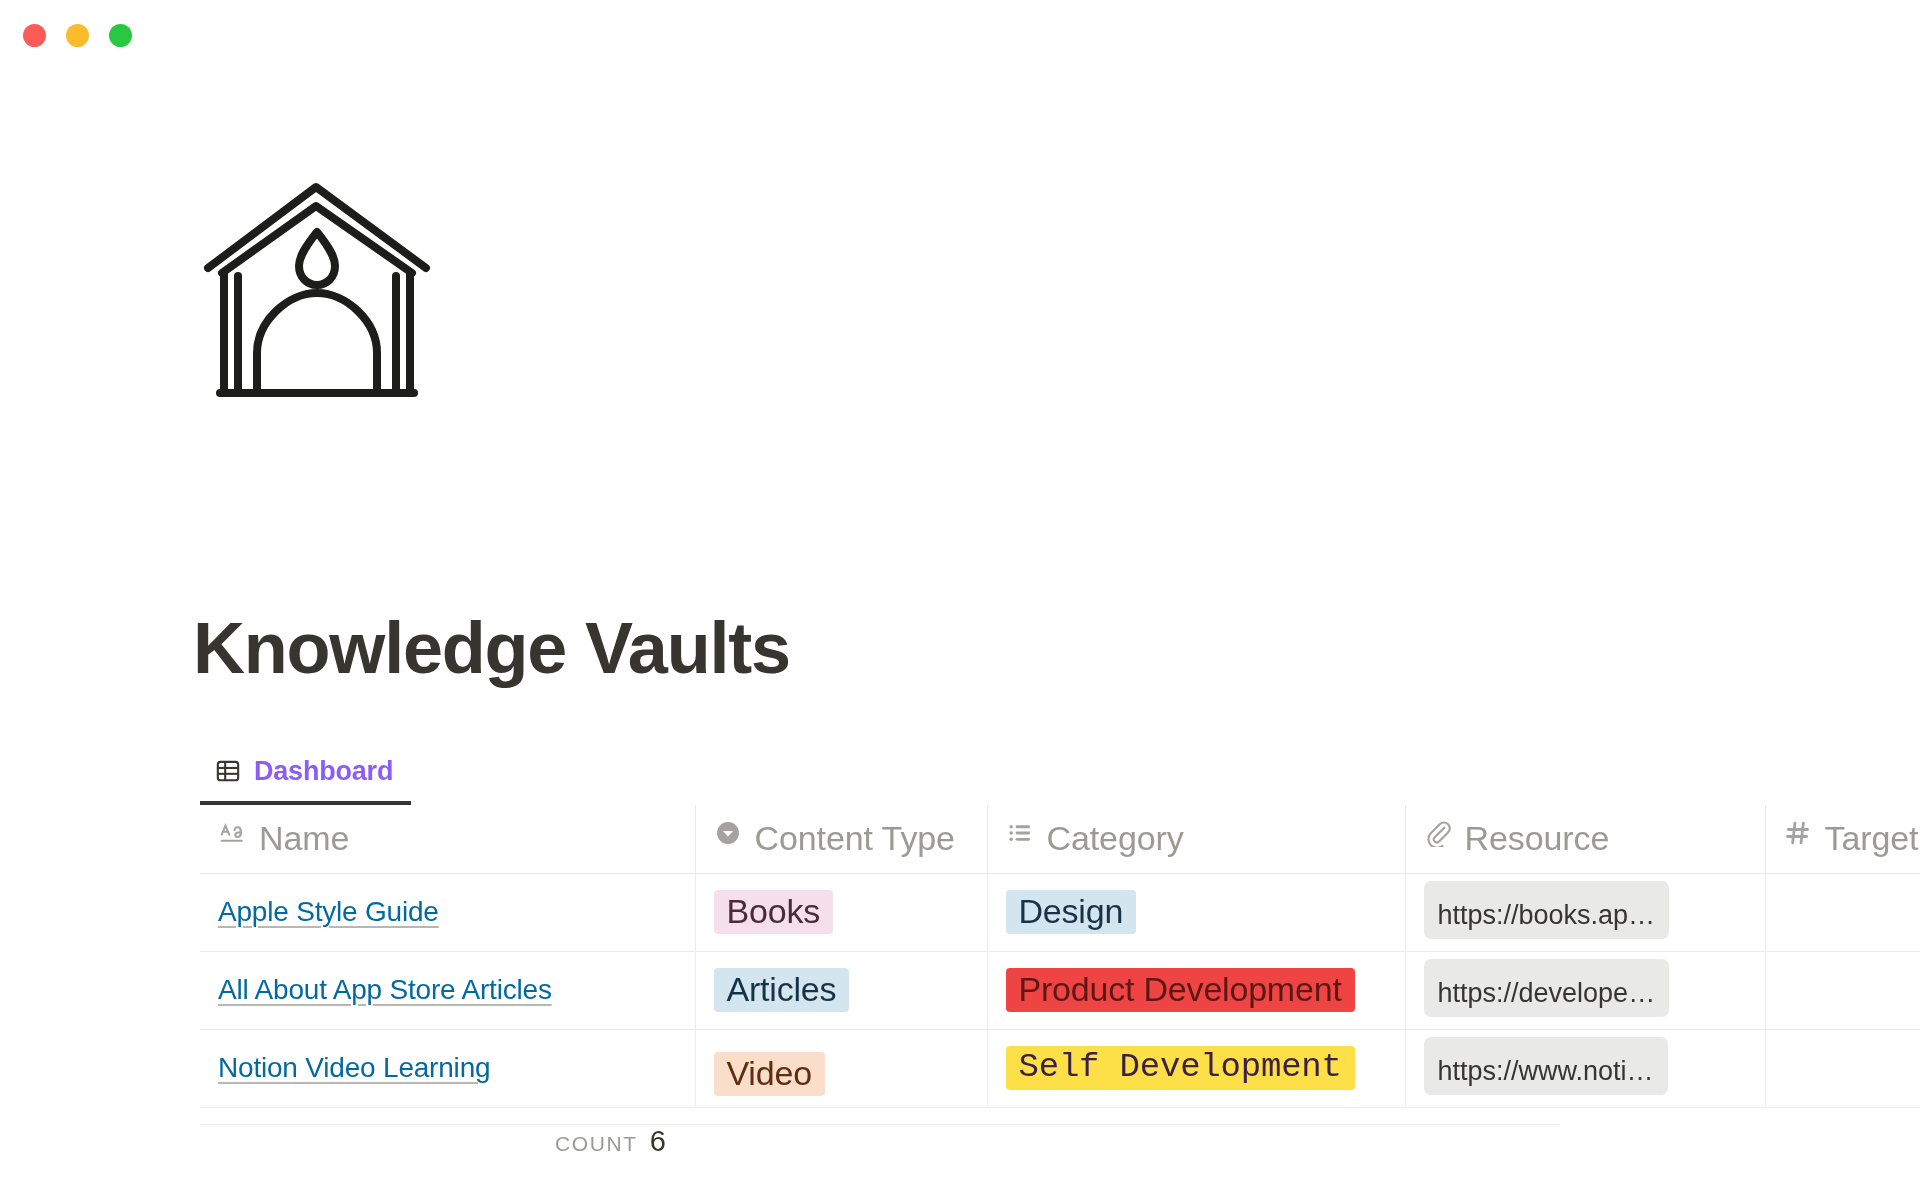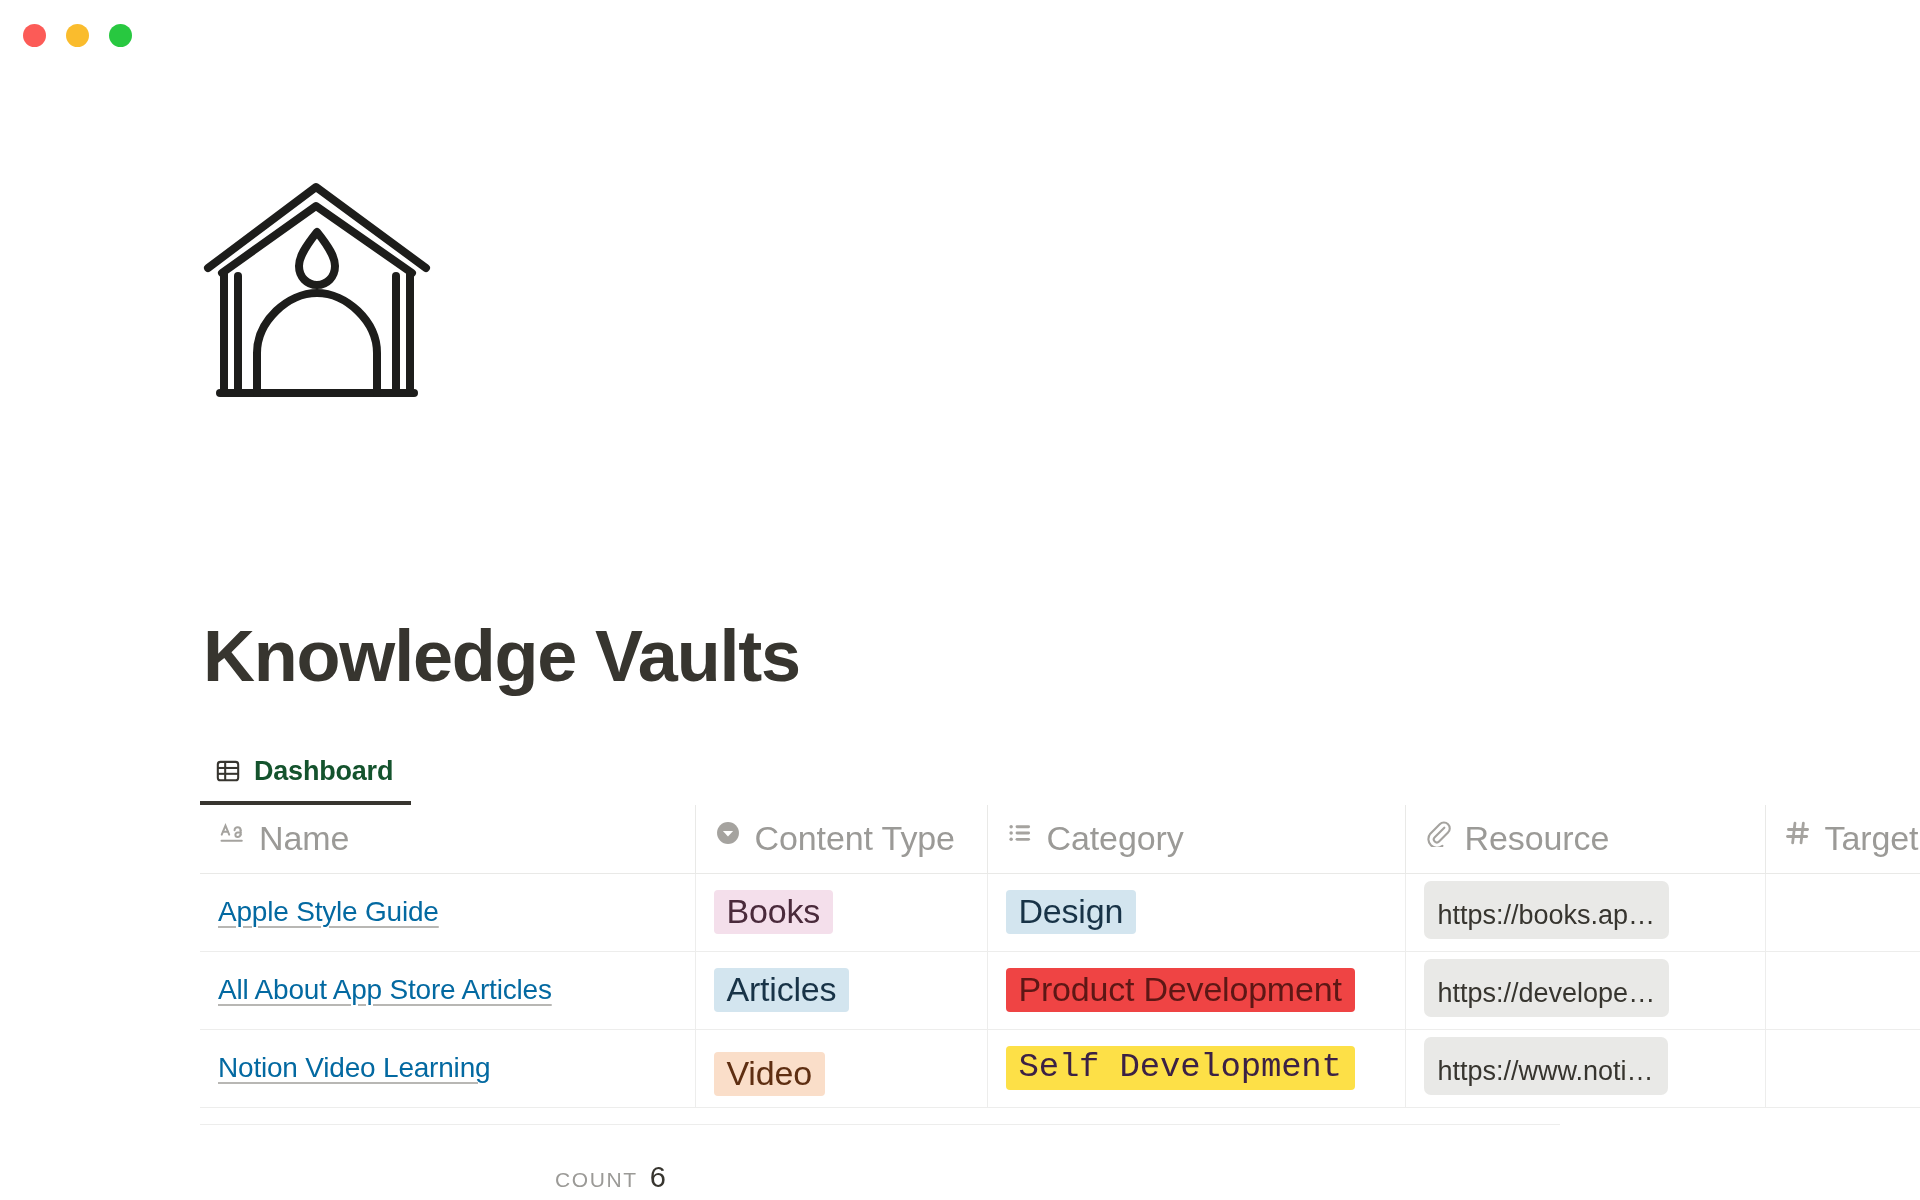--- a/index.html
+++ b/index.html
@@ -56,29 +56,28 @@
     position: absolute;
     left: 200px;
     top: 175px;
     width: 235px;
     height: 235px;
   }
   .cover-icon svg { display: block; width: 100%; height: 100%; }
 
   .page-title {
     position: absolute;
-    left: 203px;
+    left: 193px;
     top: 605px;
     font-size: 72px;
     line-height: 86px;
     font-weight: bold;
     letter-spacing: -1.2px;
     color: #37352F;
     white-space: nowrap;
-    margin-top: 8px;
   }
 
   
   .view-tabs {
     position: absolute;
     left: 200px;
     top: 737px;
     display: flex;
     align-items: flex-end;
     height: 68px;
@@ -95,21 +94,21 @@
   .view-tab.active { border-bottom-color: #37352F; }
   .view-tab .tab-icon {
     width: 26px; height: 26px;
     display: flex; align-items: center; justify-content: center;
     color: #37352F;
   }
   .view-tab .tab-icon svg { display: block; }
   .view-tab .tab-label {
     font-size: 27px;
     font-weight: 600;
-    color: #14532d;
+    color: #8b5cf6;
     letter-spacing: -0.2px;
     white-space: nowrap;
   }
 
   
   .db-wrap {
     position: absolute;
     left: 200px;
     top: 805px;
     width: 1760px;
@@ -213,21 +212,21 @@
 
   
   .db-footer {
     position: absolute;
     left: 200px;
     top: 1124px;
     width: 1360px;
     border-top: 1.5px solid #EDEDEC;
     height: 70px;
     display: flex;
-    align-items: flex-end;
+    align-items: flex-start;
   }
   .count-block {
     display: flex;
     align-items: baseline;
     gap: 12px;
     margin-left: 355px;
     cursor: pointer;
   }
   .count-label {
     font-size: 21px;

